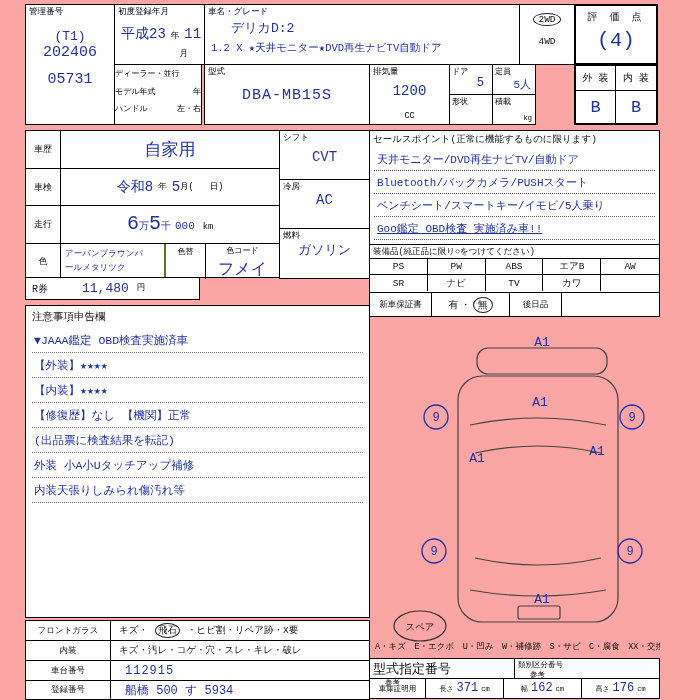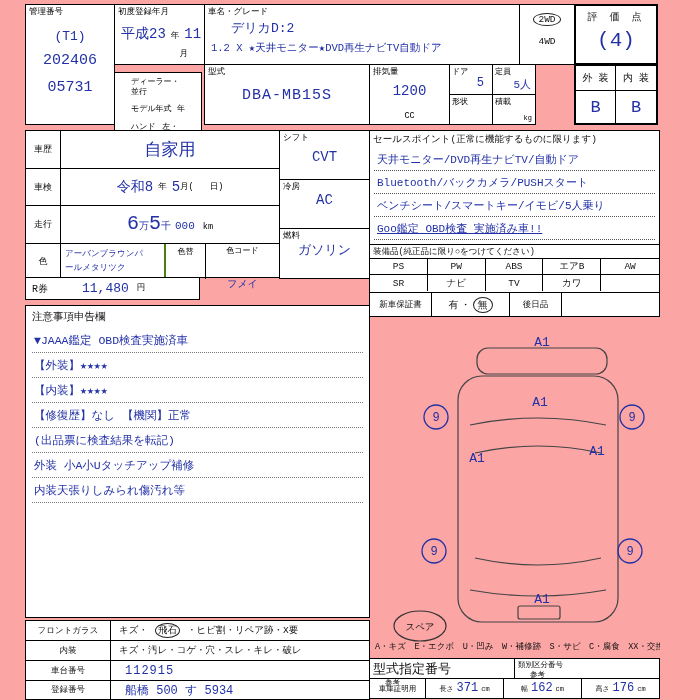--- a/index.html
+++ b/index.html
@@ -24,21 +24,21 @@
   .bl{display:flex;align-items:baseline}
 </style>
 </head>
 <body>
 
 <div class="sheet">
 
   <div class="bx" style="left:25px;top:4px;width:90px;height:121px">
     <div class="lb pad">管理番号</div>
     <div class="bv" style="font-size:13px;text-align:center;margin-top:12px">(T1)</div>
-    <div class="bv" style="font-size:15px;text-align:center;margin-top:8px">202406</div>
+    <div class="bv" style="font-size:15px;text-align:center;">202406</div>
     <div class="bv" style="font-size:15px;text-align:center;margin-top:10px">05731</div>
   </div>
 
   <div class="bx" style="left:114px;top:4px;width:91px;height:61px">
     <div class="lb pad">初度登録年月</div>
     <div class="bl" style="margin:8px 0 0 6px">
       <span class="bv" style="font-size:14px">平成23</span>
       <span class="lb" style="margin:0 5px">年</span>
       <span class="bv" style="font-size:14px">11</span>
     </div>
@@ -56,21 +56,21 @@
       <span class="oval" style="font-size:9.5px">2WD</span>
     </div>
     <div style="text-align:center;font-size:9.5px;margin-top:10px">4WD</div>
   </div>
 
   <div class="bx b2" style="left:574px;top:4px;width:84px;height:61px">
     <div style="font-size:10px;text-align:center;margin-top:4px;letter-spacing:3px">評 価 点</div>
     <div class="bv" style="font-size:21px;text-align:center;margin-top:5px">(4)</div>
   </div>
 
-  <div class="bx" style="left:114px;top:72px;width:88px;height:61px;padding:4px 16px">
+  <div class="bx" style="left:114px;top:64px;width:88px;height:61px;padding:4px 0">
     <div class="lb" style="font-size:8px">ディーラー・並行</div>
     <div class="lb" style="font-size:8px;margin-top:8px;display:flex;justify-content:space-between">
       <span>モデル年式</span>
       <span>年</span>
     </div>
     <div class="lb" style="font-size:8px;margin-top:8px;display:flex;justify-content:space-between">
       <span>ハンドル</span>
       <span>左・右</span>
     </div>
   </div>
@@ -139,21 +139,21 @@
       <div class="llab">色</div>
       <div style="flex:0 0 105px;border-right:2px solid #4d7c0f;padding:4px 0 0 4px">
         <div class="bv" style="font-size:8.5px">アーバンブラウンパ</div>
         <div class="bv" style="font-size:8.5px;margin-top:2px">ールメタリツク</div>
       </div>
       <div style="flex:0 0 40px;border-right:1px solid #000;padding-top:2px;text-align:center">
         <span class="lb" style="font-size:8px">色替</span>
       </div>
       <div style="flex:1;padding-top:2px;text-align:center">
         <div class="lb" style="font-size:8px">色コード</div>
-        <div class="bv" style="font-size:10px;margin-top:21px">フメイ</div>
+        <div class="bv" style="font-size:16px;margin-top:3px">フメイ</div>
       </div>
     </div>
   </div>
 
   <div class="bx" style="left:25px;top:277px;width:175px;height:23px;display:flex;align-items:center">
     <span style="font-size:10px;margin-left:6px">R券</span>
     <span class="bv" style="font-size:13px;margin-left:34px">11,480</span>
     <span class="lb" style="margin-left:8px">円</span>
   </div>
 

